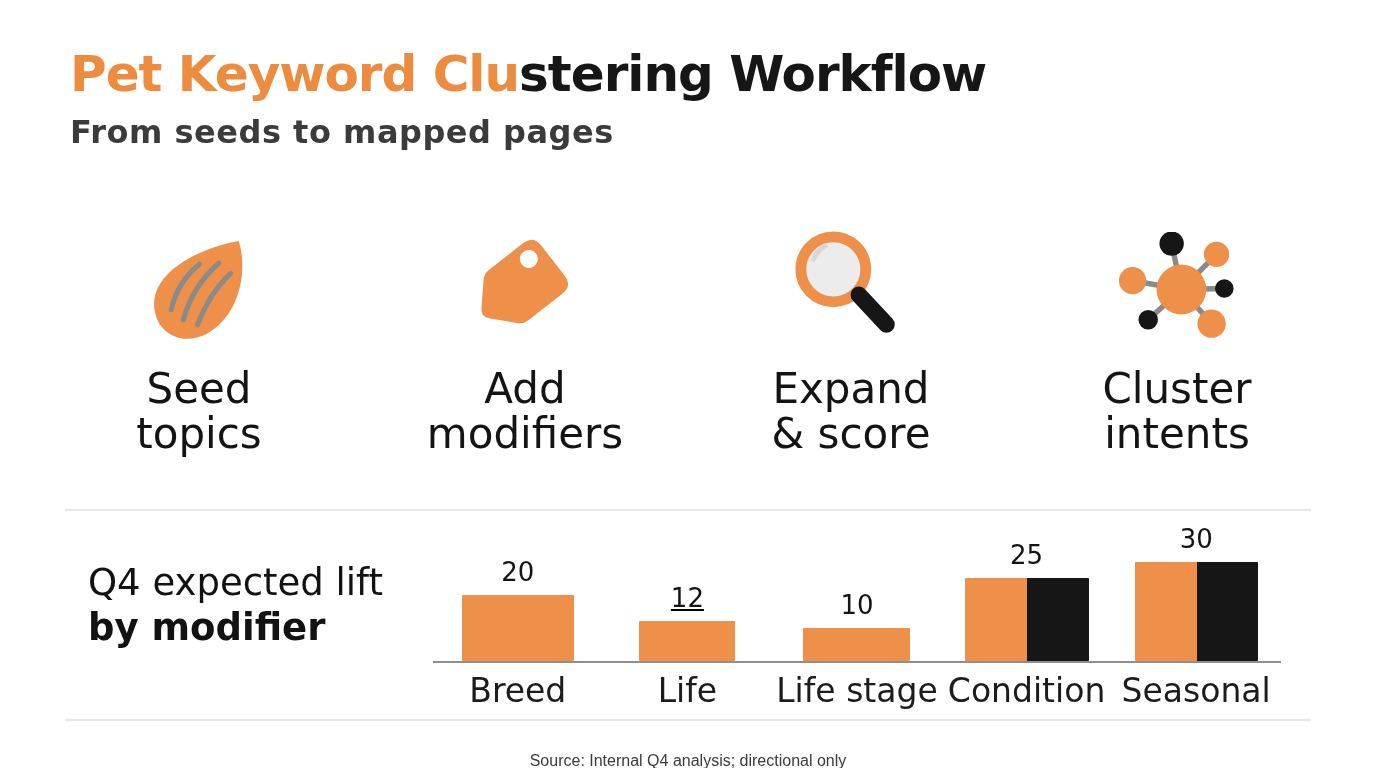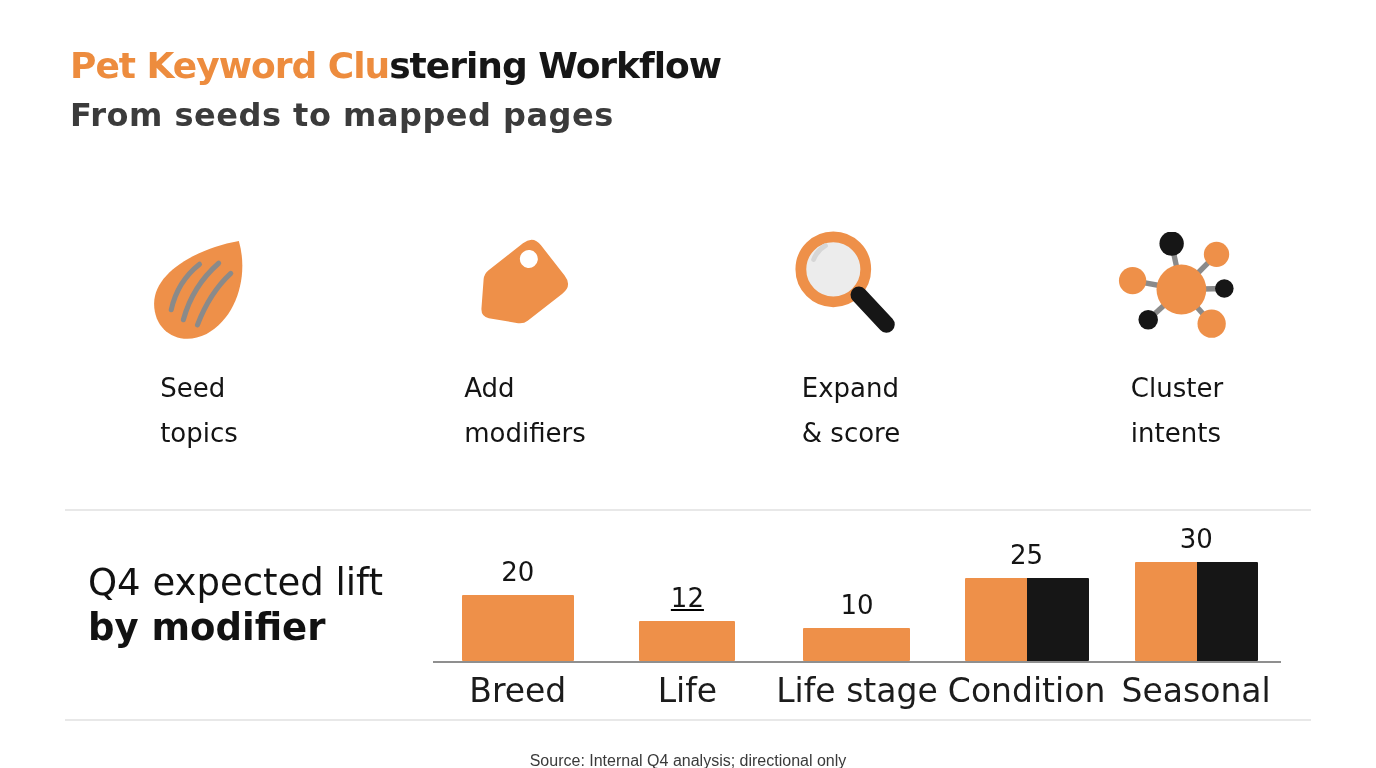--- a/index.html
+++ b/index.html
@@ -1,28 +1,28 @@
 <!DOCTYPE html>
 <html><head>
 <meta charset="utf-8">
 <style>
   html,body{margin:0;padding:0;background:#ffffff;}
   .page{position:relative;width:1376px;height:768px;background:#ffffff;overflow:hidden;
         font-family:"DejaVu Sans",sans-serif;}
   
   .header{position:absolute;left:70px;top:44px;}
-  .title{margin:0;font-size:36px;line-height:1.2;font-weight:bold;letter-spacing:-1px;color:var(--near-black);}
+  .title{margin:0;font-size:50px;line-height:1.2;font-weight:bold;letter-spacing:-1px;color:var(--near-black);}
   .title .accent{color:var(--accent);}
   .subtitle{margin:9px 0 0 0;font-size:32px;letter-spacing:.5px;color:#3b3b3b;font-weight:700;}
   
   .workflow{position:absolute;top:228px;left:0;right:0;padding:0 36px;display:flex;}
   .step{flex:1;display:flex;flex-direction:column;align-items:center;}
   .step-icon{height:122px;display:flex;align-items:center;justify-content:center;}
   .step-icon svg{display:block;}
-  .step-label{margin-top:16px;font-size:26px;line-height:45px;text-align:left;color:#141414;}
+  .step-label{margin-top:16px;font-size:42px;line-height:45px;text-align:center;color:#141414;}
   
   .divider{position:absolute;left:65px;width:1246px;height:2px;background:#e8e8e8;}
   .divider-top{top:509px;}
   .divider-bottom{top:719px;}
   
   .chart-title{position:absolute;left:88px;top:560px;font-size:37px;line-height:45px;color:#121212;}
   .chart-title .bold{font-weight:bold;}
   .plot{position:absolute;left:433px;top:518px;width:848px;height:210px;}
   .axis{position:absolute;top:143px;left:0;width:100%;height:2px;background:#8f8f8f;}
   .slot{position:absolute;top:0;height:143px;display:flex;flex-direction:column;

